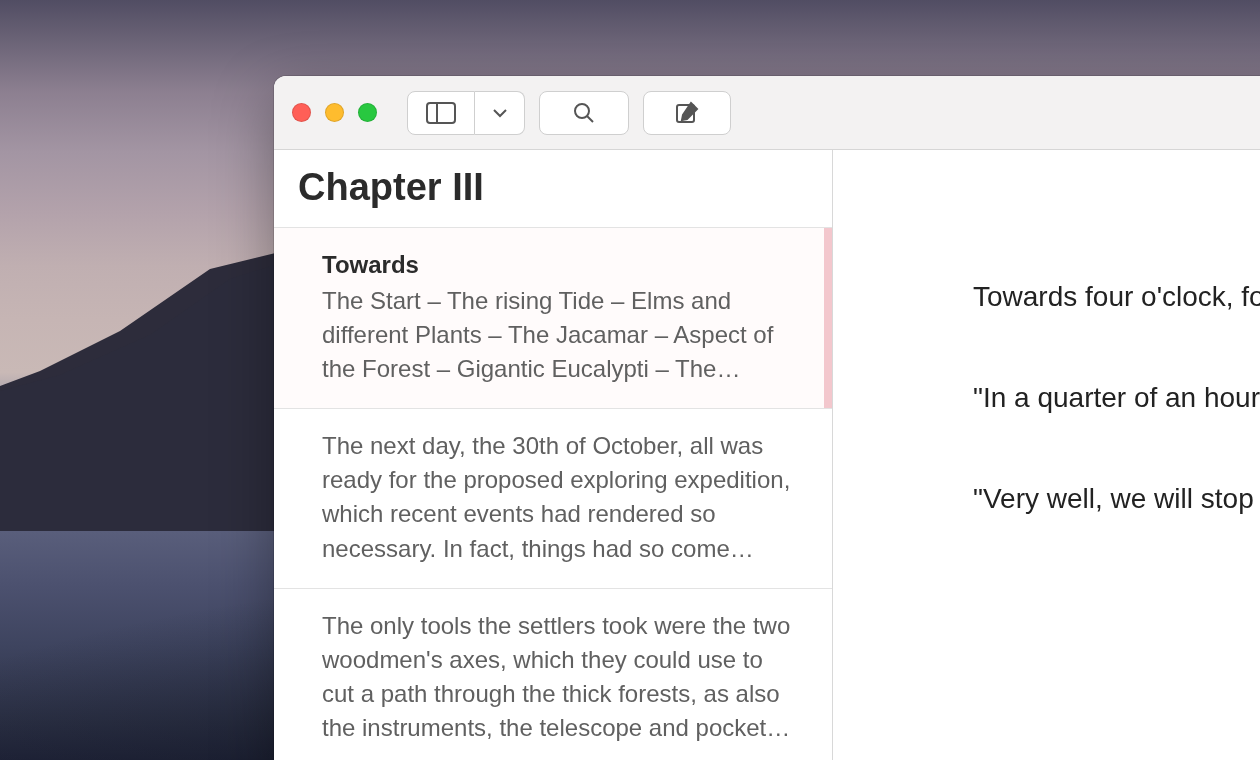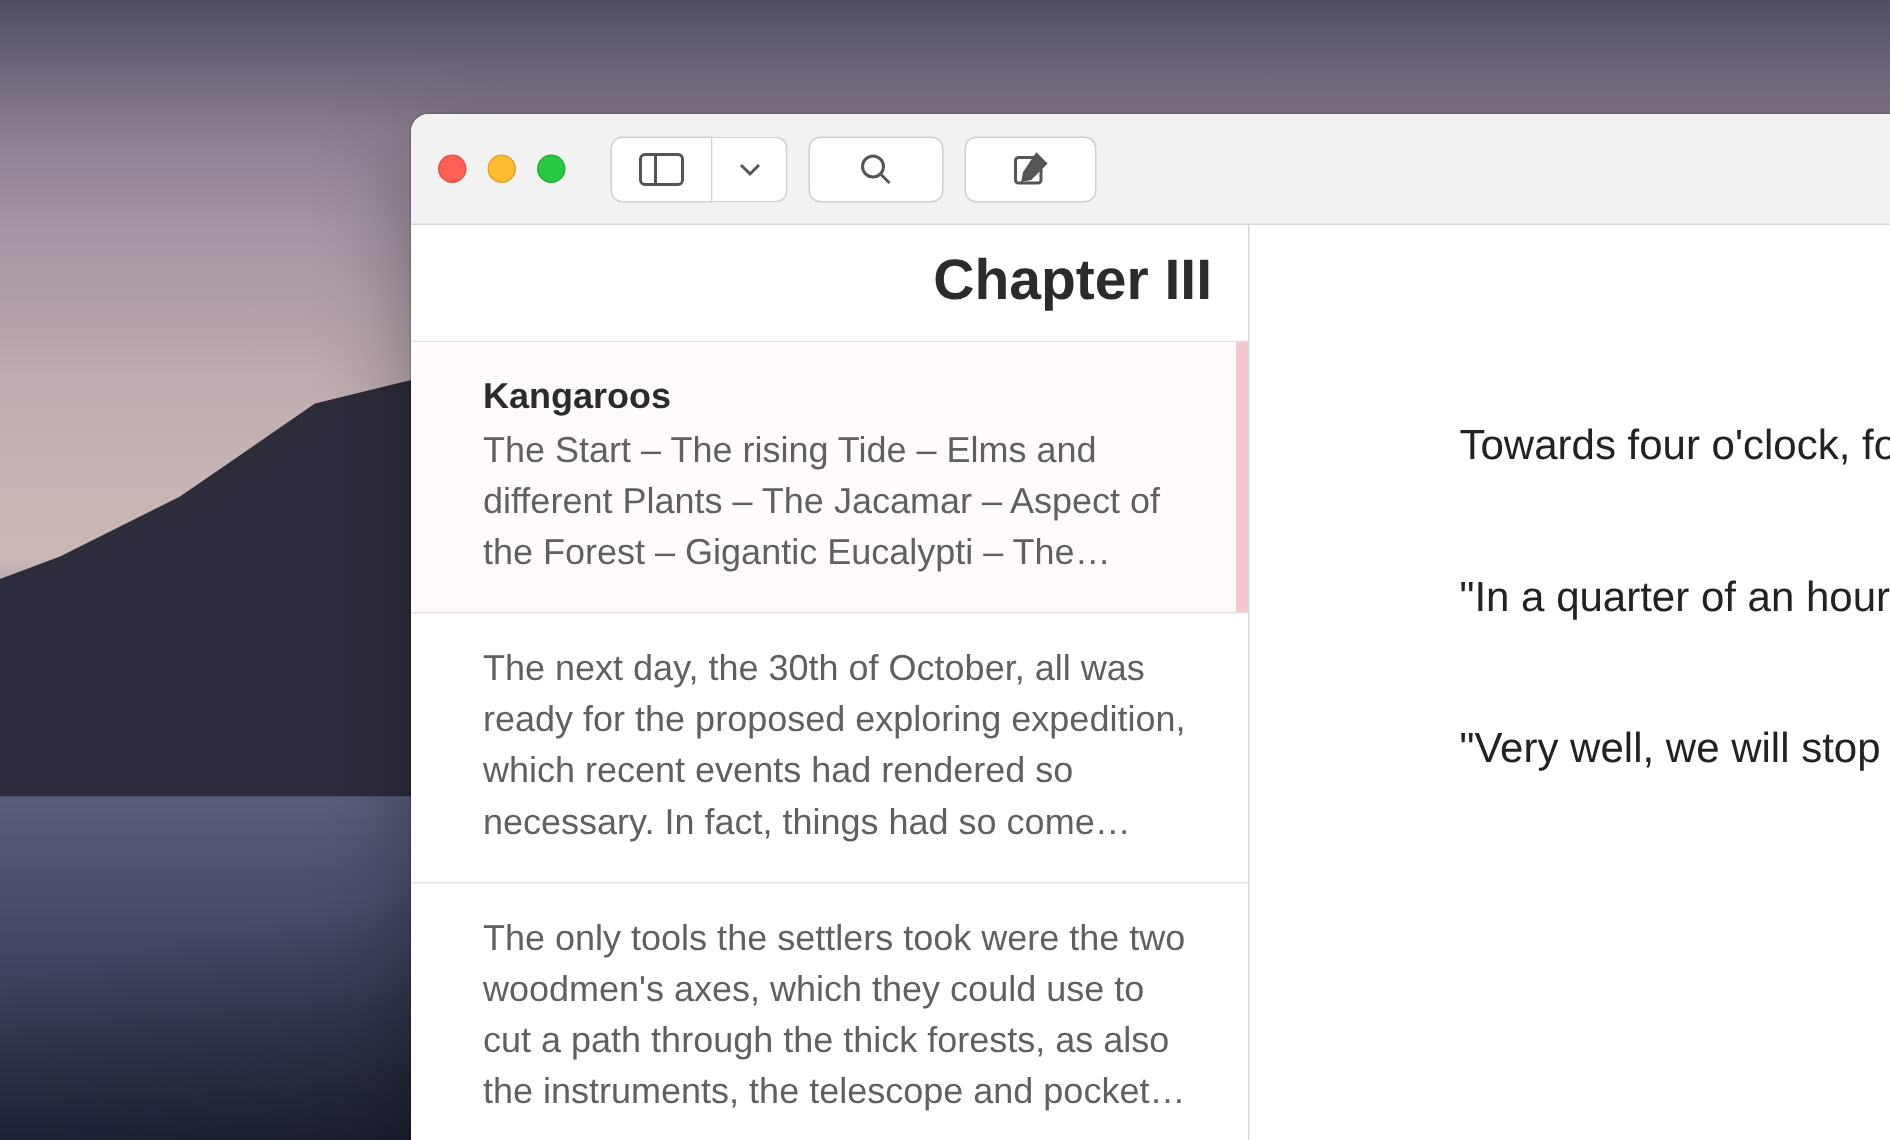--- a/index.html
+++ b/index.html
@@ -85,21 +85,20 @@
   .sidebar {
     width: 559px;
     background: #ffffff;
     border-right: 1px solid #d8d8d8;
     display: flex; flex-direction: column;
     min-height: 0;
   }
   .sidebar-title {
     font-size: 38px; font-weight: 700; color: #2b2b2b;
     padding: 16px 24px 18px 24px;
-    text-align: right;
   }
   .cards { flex: 1; overflow: hidden; display: flex; flex-direction: column; }
   .card {
     border-top: 1px solid #e3e3e3;
     padding: 20px 38px 22px 48px;
     color: #606060;
     font-size: 24px;
     line-height: 1.42;
     position: relative;
     background: #ffffff;
@@ -192,21 +191,21 @@
         </svg>
       </span>
     </button>
   </div>
 
   <div class="content">
     <aside class="sidebar">
       <div class="sidebar-title">Chapter III</div>
       <div class="cards">
         <div class="card selected">
-          <div class="title">Kangaroos</div>
+          <div class="title">Towards</div>
           <div class="snippet">The Start – The rising Tide – Elms and different Plants – The Jacamar – Aspect of the Forest – Gigantic Eucalypti – The Reason they are called "Fever trees" – Troops of Kangaroos.</div>
         </div>
         <div class="card body-only">
           <div class="snippet">The next day, the 30th of October, all was ready for the proposed exploring expedition, which recent events had rendered so necessary. In fact, things had so come about that the settlers in Lincoln Island no longer needed help for themselves.</div>
         </div>
         <div class="card body-only">
           <div class="snippet">The only tools the settlers took were the two woodmen's axes, which they could use to cut a path through the thick forests, as also the instruments, the telescope and pocket-compass.</div>
         </div>
 
       </div>

